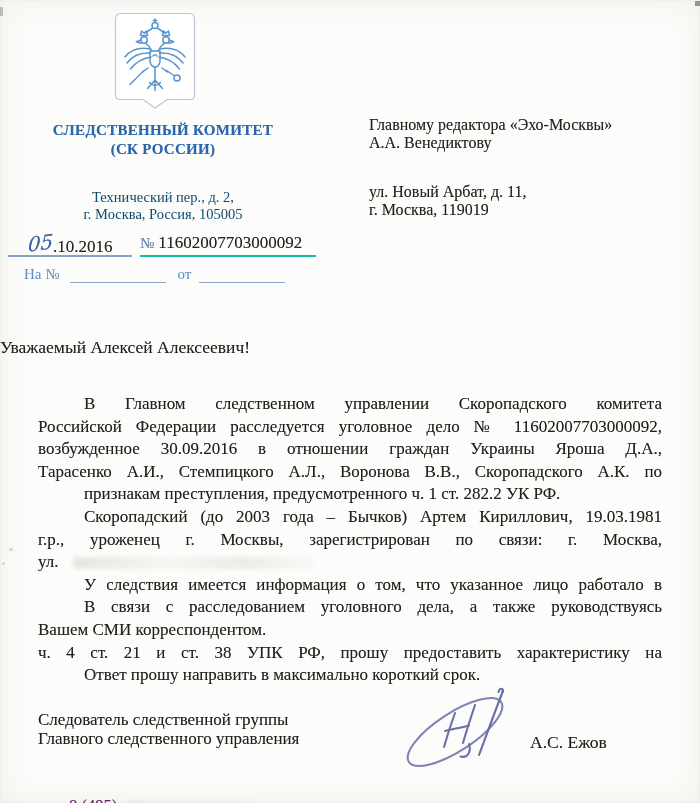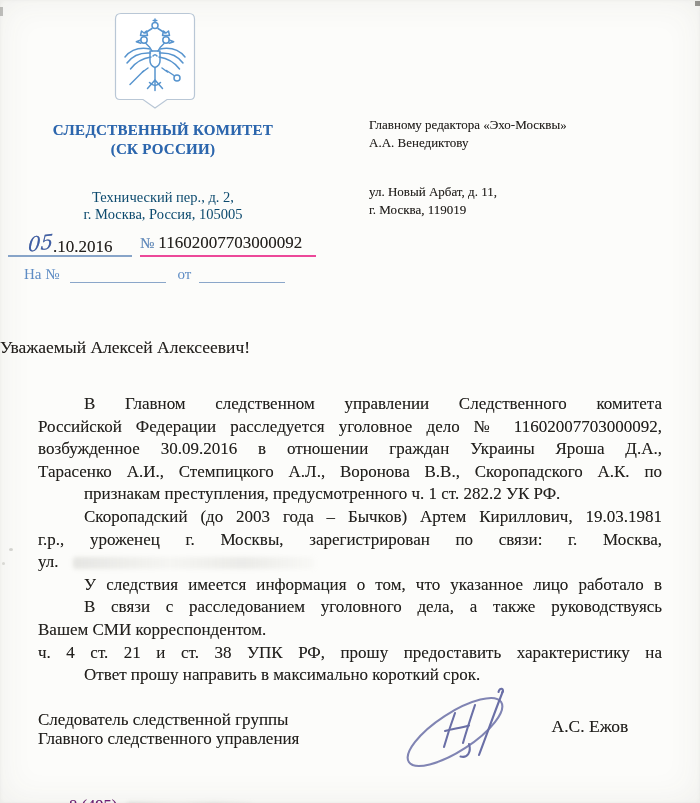--- a/index.html
+++ b/index.html
@@ -28,39 +28,39 @@
     text-shadow:0 0 .5px rgba(44,102,173,.5);
   }
   .org-addr {
     position:absolute; left:10px; top:189px; width:306px;
     text-align:center; font-size:14.5px; line-height:16.5px; color:#0c4a6e;
   }
 
   
   .recipient {
     position:absolute; left:369px; top:116px; width:310px;
-    font-size:13px; line-height:18px; color:#24211e;
+    font-size:16px; line-height:18px; color:#24211e;
     text-shadow:0 0 .4px rgba(30,28,25,.35);
   }
   .recipient .addr { margin-top:31px; }
 
   
   .ref-date {
     position:absolute; left:8px; top:233px; width:124px; height:24px;
     border-bottom:2px solid #87a4c8; text-align:center;
     font-size:17px; color:#24211e; text-shadow:0 0 .4px rgba(30,28,25,.35);
   }
   .hand-date {
     display:inline-block; font-style:italic; font-size:20px; color:#3f5fa8;
     font-family:"DejaVu Serif", serif;
     transform:rotate(-7deg) skewX(-10deg); position:relative; top:-2px;
   }
   .ref-num {
     position:absolute; left:140px; top:233px; width:176px; height:24px;
-    border-bottom:2px solid #ec4899;
+    border-bottom:2px solid #14b8a6;
     font-size:17px; color:#24211e; text-shadow:0 0 .4px rgba(30,28,25,.35);
   }
   .num-sign { color:#5e8cc4; margin-right:4px; font-size:15px; }
   .na-row {
     position:absolute; left:24px; top:266px; width:300px; height:24px;
     font-size:15px; color:#5e8cc4;
   }
   .blank { display:inline-block; border-bottom:1.5px solid #8aa6c9; height:17px; vertical-align:bottom; }
   .blank.b1 { width:96px; margin-left:10px; }
   .blank.b2 { width:86px; margin-left:8px; }
@@ -87,21 +87,21 @@
     filter:blur(2px); vertical-align:middle; border-radius:3px;
   }
 
   
   .sig-title {
     position:absolute; left:38px; top:711px; width:330px;
     font-size:17px; line-height:18.5px; color:#22201d;
     text-shadow:0 0 .4px rgba(30,28,25,.35);
   }
   .sig-name {
-    position:absolute; left:530px; top:716px; width:120px; text-align:center;
+    position:absolute; left:530px; top:732px; width:120px; text-align:left;
     font-size:17.5px; color:#22201d; text-shadow:0 0 .4px rgba(30,28,25,.35);
   }
   .phone-line {
     position:absolute; left:38px; top:796px; width:330px;
     font-size:16.5px; color:#701a75; text-shadow:0 0 .4px rgba(30,28,25,.35);
   }
   .redaction.phone { width:126px; height:11px; margin-left:10px; }
   .signature-svg { position:absolute; left:392px; top:684px; width:150px; height:90px; }
 </style>
 </head>
@@ -168,21 +168,21 @@
   <div class="ref-date"><span class="hand-date">05</span><span>.10.2016</span></div>
   <div class="ref-num"><span class="num-sign">№</span><span>11602007703000092</span></div>
 
   <div class="na-row">
     <span>На №</span><span class="blank b1"></span><span class="na-ot">от</span><span class="blank b2"></span>
   </div>
 
   <div class="salutation">Уважаемый Алексей Алексеевич!</div>
 
   <div class="body-text">
-    <div class="line jl ind">В Главном следственном управлении Следственного комитета</div>
+    <div class="line jl ind">В Главном следственном управлении Скоропадского комитета</div>
     <div class="line jl">Российской Федерации расследуется уголовное дело № 11602007703000092,</div>
     <div class="line jl">возбужденное 30.09.2016 в отношении граждан Украины Яроша Д.А.,</div>
     <div class="line jl">Тарасенко А.И., Стемпицкого А.Л., Воронова В.В., Скоропадского А.К. по</div>
     <div class="line ind">признакам преступления, предусмотренного ч. 1 ст. 282.2 УК РФ.</div>
 
     <div class="line jl ind">Скоропадский (до 2003 года – Бычков) Артем Кириллович, 19.03.1981</div>
     <div class="line jl">г.р., уроженец г. Москвы, зарегистрирован по связи: г. Москва,</div>
     <div class="line"><span>ул.</span><span class="redaction"></span></div>
 
     <div class="line jl ind">У следствия имеется информация о том, что указанное лицо работало в</div>

